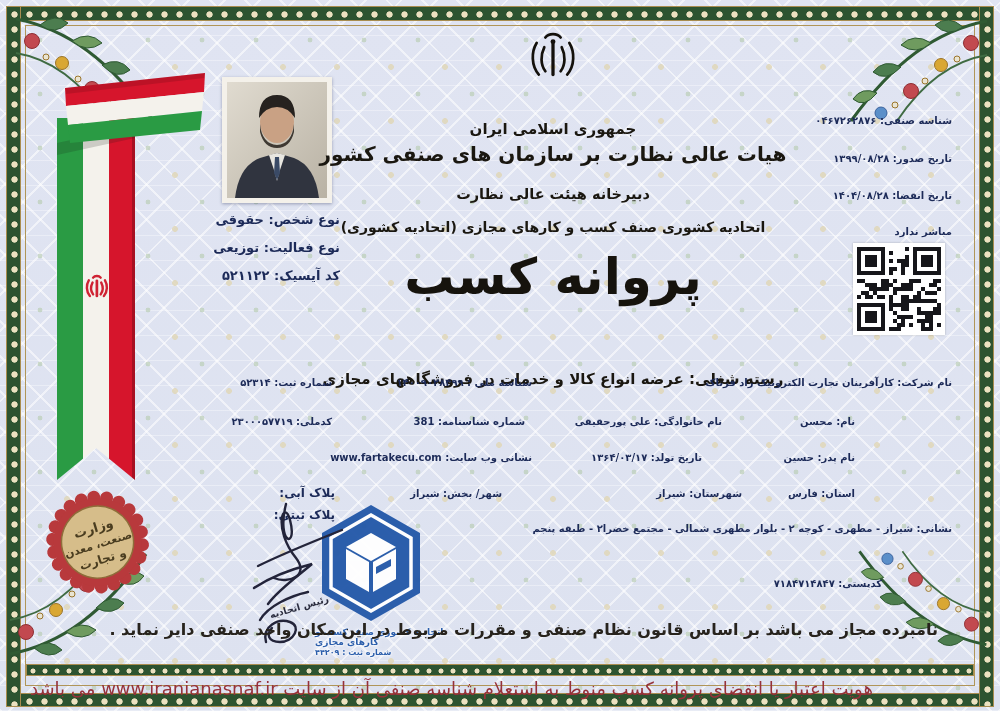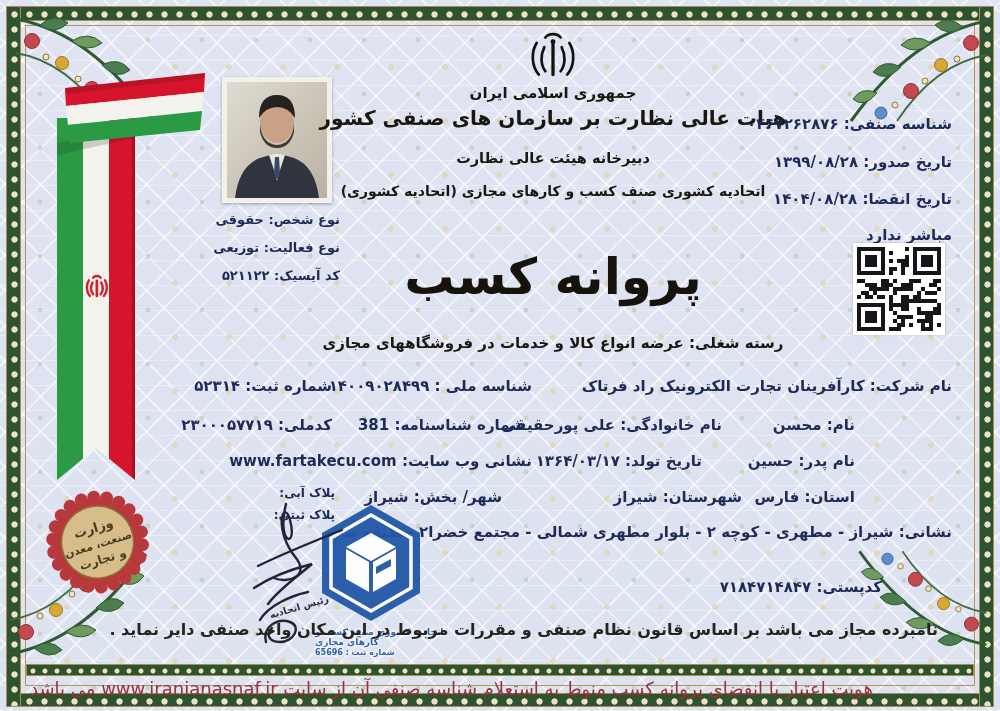--- a/index.html
+++ b/index.html
@@ -21,22 +21,22 @@
   .band-bottom{left:6px;right:6px;bottom:4px;height:14px;}
   .band-left{top:6px;bottom:4px;left:6px;width:15px;}
   .band-right{top:6px;bottom:4px;right:6px;width:15px;}
   .sep-band{left:26px;right:26px;top:664px;height:12px;
     background-size:12px 12px;
     background-image:radial-gradient(circle at 6px 6px,#ece1c0 2.2px,rgba(0,0,0,0) 2.8px);}
   .gold-frame{position:absolute;inset:25px;border:1.5px solid #b09558;pointer-events:none;}
   .abs{position:absolute;}
   .fa{direction:rtl;white-space:nowrap;font-weight:bold;}
   .navy{color:#1c2a58;}
-  .hdr{color:#1a1710;text-align:center;}
-  .field{font-size:15px;}
+  .hdr{color:#1a1710;text-align:center;margin-top:36px;}
+  .field{font-size:10px;}
   .small-field{font-size:12px;text-align:right;}
   .title{font-size:50px;font-weight:bold;color:#16130d;text-align:center;letter-spacing:1px;}
   .footer-red{color:#96313a;font-weight:normal;font-size:18px;text-align:left;direction:rtl;}
   .union-text{color:#2257a8;font-weight:bold;text-shadow:0 0 2px #fff,0 0 3px #fff,0 0 4px #fff;direction:rtl;}
   .photo{border:5px solid #f4f1ea;box-shadow:0 1px 3px rgba(40,50,90,.4);background:#d7d2c6;}
   .qr-box{background:#fff;padding:4px;box-shadow:0 0 2px rgba(0,0,0,.25);}
   svg text{font-family:"DejaVu Sans",sans-serif;}
 </style>
 </head>
 <body>
@@ -357,21 +357,21 @@
   <div class="abs" style="left:315px;top:503px;width:146px;text-align:left;opacity:.95">
     <svg width="112" height="120" viewBox="0 0 110 120">
       <polygon points="55,2 104,30 104,90 55,118 6,90 6,30" fill="#2257a8"></polygon>
       <polygon points="55,12 95,35 95,85 55,108 15,85 15,35" fill="none" stroke="#fff" stroke-width="3.5"></polygon>
       <polygon points="55,30 80,44 55,58 30,44" fill="#fff"></polygon>
       <polygon points="30,46 53,59 53,89 30,76" fill="#fff"></polygon>
       <polygon points="57,59 80,46 80,76 57,89" fill="#fff"></polygon>
       <polygon points="60,64 75,56 75,63 60,71" fill="#2257a8"></polygon>
     </svg>
     <div class="union-text" style="font-size:9px">اتحادیه کشوری صنف کسب و کارهای مجازی</div>
-    <div class="union-text" style="font-size:8px;margin-top:1px">شماره ثبت : 65696</div>
+    <div class="union-text" style="font-size:8px;margin-top:1px">شماره ثبت : ۴۴۲۰۹</div>
   </div>
 
   <svg class="abs" style="left:238px;top:492px" width="130" height="168" viewBox="0 0 130 168">
     <g stroke="#23243a" stroke-width="2.4" fill="none" stroke-linecap="round">
       <path d="M48,12 C38,52 60,58 52,28 C46,6 34,36 58,66 C72,84 50,92 36,86"></path>
       <path d="M20,74 C44,62 84,46 104,38"></path>
       <path d="M16,96 C34,84 58,76 74,72 C60,84 40,98 30,112"></path>
       <path d="M22,128 C30,114 52,104 70,100"></path>
       <path d="M28,150 C24,134 40,126 52,130 C64,134 56,150 42,150 C30,150 28,142 34,136"></path>
     </g>

